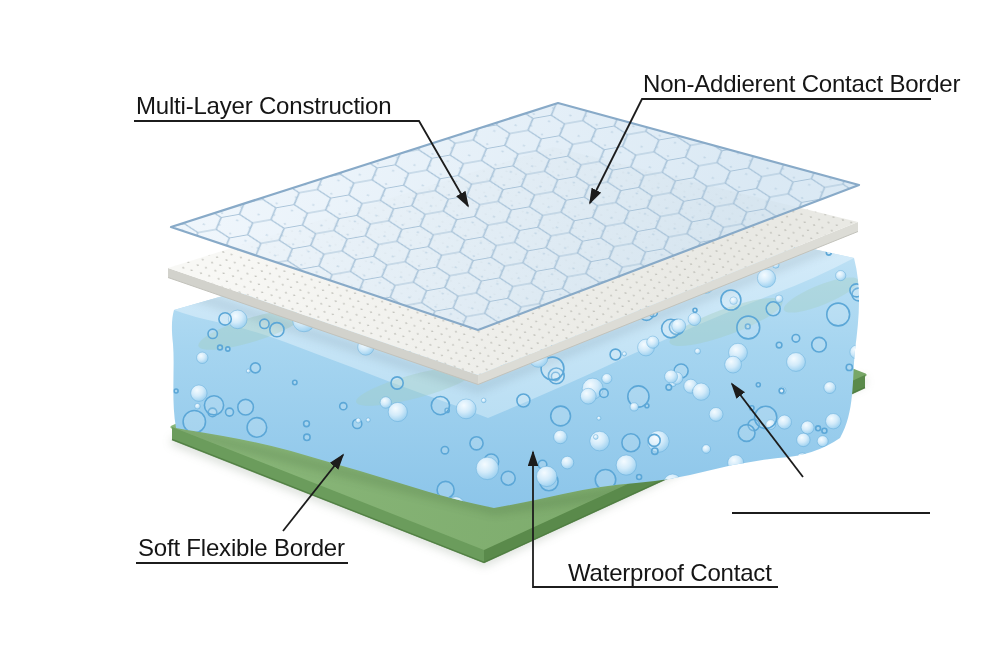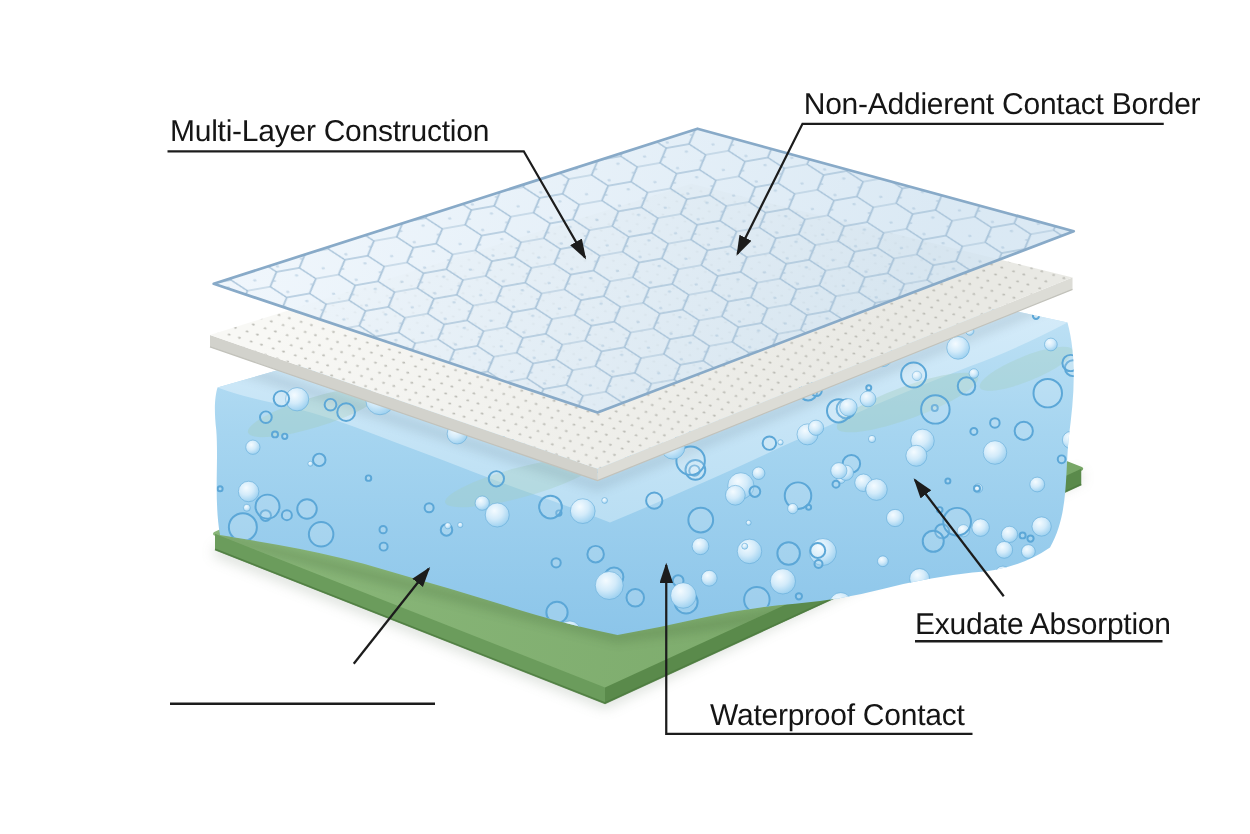--- a/index.html
+++ b/index.html
@@ -409,15 +409,15 @@
       <path class="underline" d="M110,563 L322,563"></path>
       <path class="leader" d="M257,531 L317,455" marker-end="url(#arrowHead)"></path>
       <path class="leader" d="M752,587 L507,587 L507,452" marker-end="url(#arrowHead)"></path>
       <path class="underline" d="M706,513 L904,513"></path>
       <path class="leader" d="M777,477 L706,384" marker-end="url(#arrowHead)"></path>
     </g>
   </svg>
 
   <div class="label" style="left:110px;top:93px">Multi-Layer Construction</div>
   <div class="label" style="left:617px;top:71px">Non-Addierent Contact Border</div>
+  <div class="label" style="left:112px;top:535px">Soft Flexible Border</div>
   <div class="label" style="left:542px;top:560px">Waterproof Contact</div>
-  <div class="label" style="left:706px;top:487px">Exudate Absorption</div>
 </div>
 
 </body></html>

